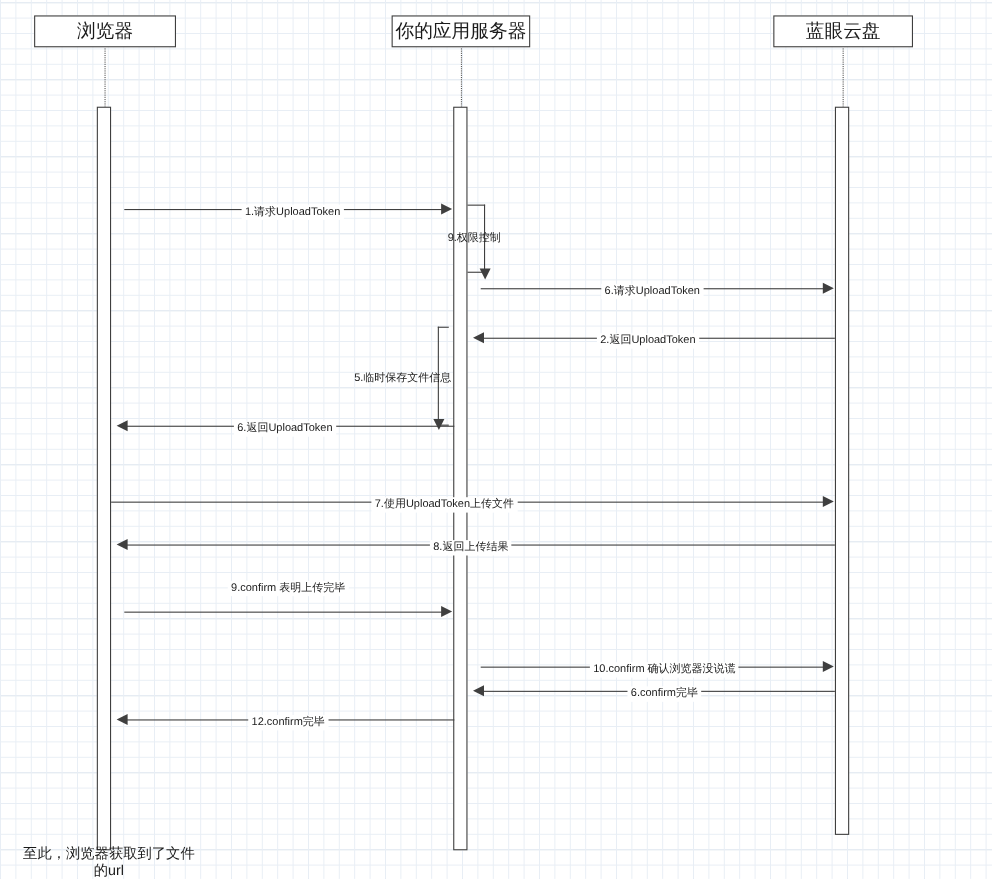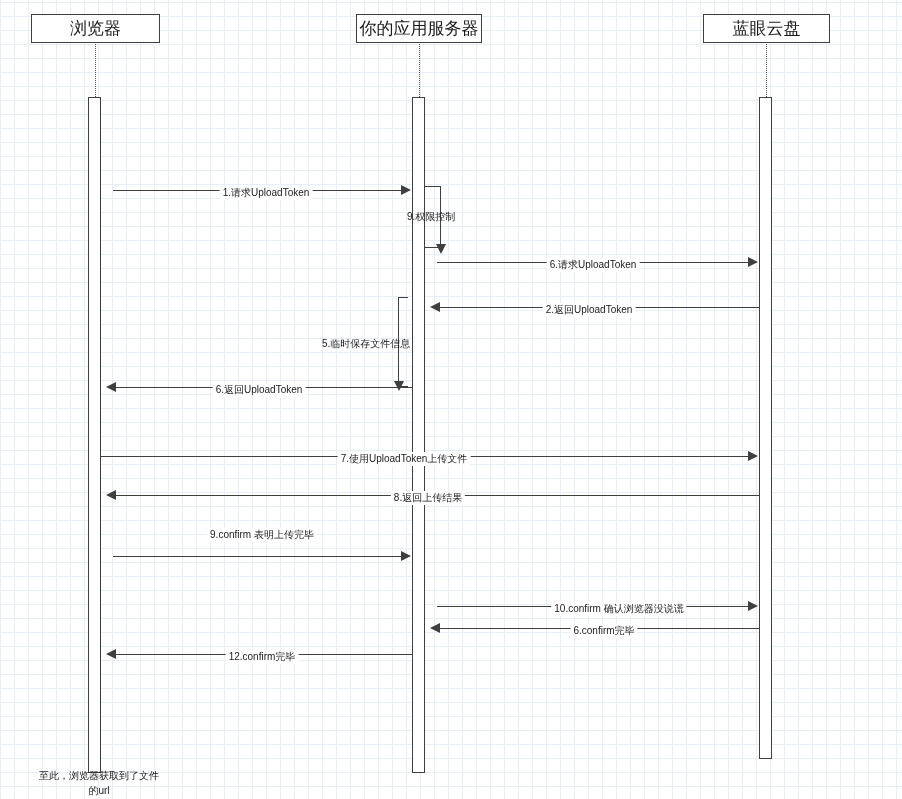--- a/index.html
+++ b/index.html
@@ -75,21 +75,21 @@
   }
   .self-msg{
     position:absolute;
     box-sizing:border-box;
     border:1px solid #3f3f3f;
     border-left:none;
     background:transparent;
   }
   .note{
     position:absolute;
-    font-size:10px;
+    font-size:13px;
     color:#1a1a1a;
     line-height:15px;
     text-align:center;
     white-space:nowrap;
   }
   .lbl-center{ transform:translateX(-50%); }
 </style>
 </head>
 <body>
 
@@ -144,21 +144,21 @@
   <div class="msg-line" style="left:113px; top:495px; width:646px;"></div>
   <div class="arrow-l" style="left:106px; top:490px;"></div>
   <div class="msg-label lbl-center" style="left:428px; top:491px; background:#fff;">8.返回上传结果</div>
 
   <div class="msg-line" style="left:113px; top:556px; width:290px;"></div>
   <div class="arrow-r" style="left:401px; top:551px;"></div>
   <div class="msg-label lbl-center" style="left:262px; top:528px; background:#fff;">9.confirm 表明上传完毕</div>
 
   <div class="msg-line" style="left:437px; top:606px; width:313px;"></div>
   <div class="arrow-r" style="left:748px; top:601px;"></div>
-  <div class="msg-label lbl-center" style="left:604px; top:602px; background:#fff;margin-left:15px;">10.confirm 确认浏览器没说谎</div>
+  <div class="msg-label lbl-center" style="left:604px; top:602px; background:#fff;">10.confirm 确认浏览器没说谎</div>
 
   <div class="msg-line" style="left:437px; top:628px; width:322px;"></div>
   <div class="arrow-l" style="left:430px; top:623px;"></div>
   <div class="msg-label lbl-center" style="left:604px; top:624px; background:#fff;">6.confirm完毕</div>
 
   <div class="msg-line" style="left:113px; top:654px; width:300px;"></div>
   <div class="arrow-l" style="left:106px; top:649px;"></div>
   <div class="msg-label lbl-center" style="left:262px; top:650px; background:#fff;">12.confirm完毕</div>
 
   <div class="note" style="left:14px; top:768px; width:170px;">

